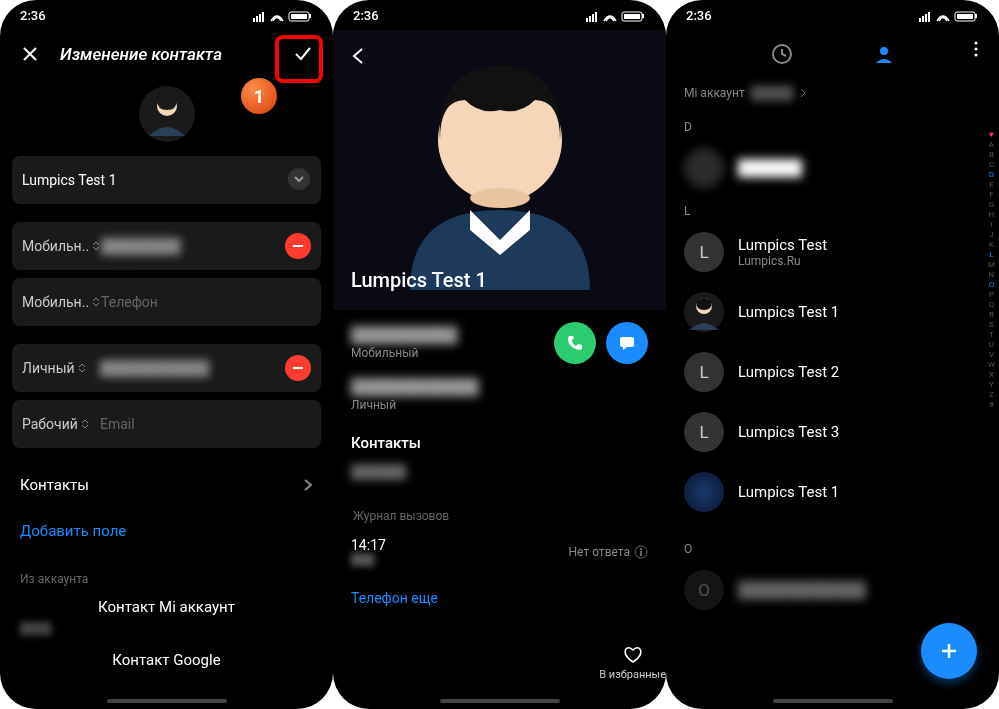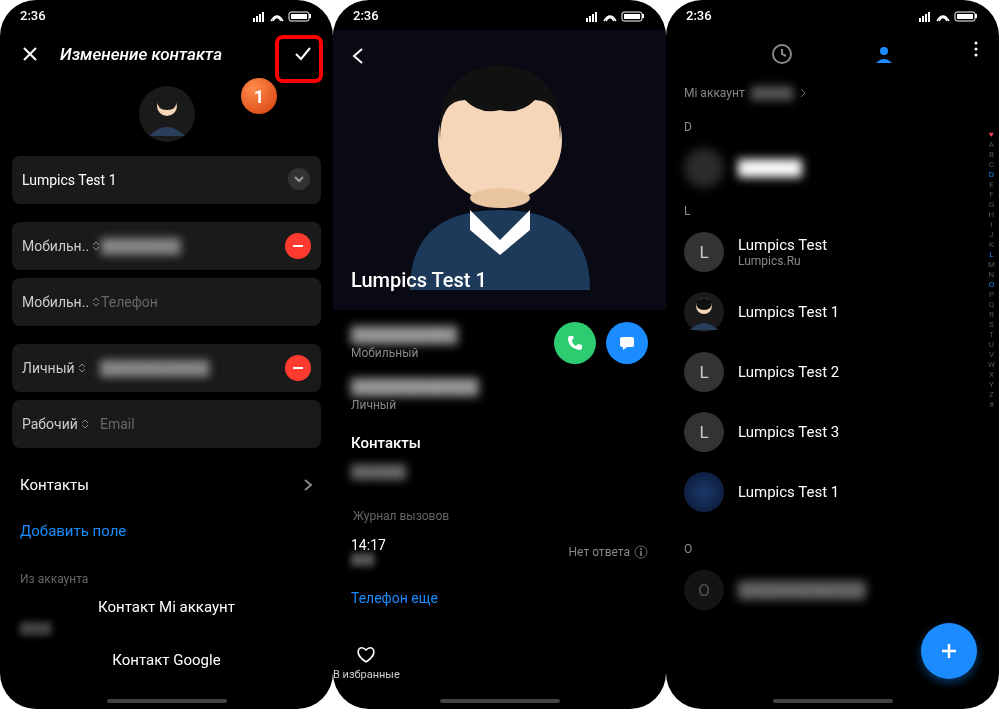--- a/index.html
+++ b/index.html
@@ -34,21 +34,21 @@
   .detail-row{padding:12px 18px;display:flex;align-items:center;justify-content:center;}
   .detail-row .txt{flex:1;}
   .detail-row .num{font-size:15px;color:#999;filter:blur(5px);}
   .detail-row .sub{font-size:12px;color:#888;margin-top:2px;}
   .circ-btn{width:42px;height:42px;border-radius:50%;display:flex;align-items:center;justify-content:center;margin-left:10px;}
   .cb-green{background:#2ecc71;}
   .cb-blue{background:#1a8cff;}
   .sec-title{padding:20px 18px 8px;font-size:15px;font-weight:500;}
   .calllog{padding:8px 18px;display:flex;justify-content:space-between;font-size:14px;}
   .show-more{padding:16px 18px;color:#1a8cff;font-size:14px;}
-  .bottom-bar{margin-top:auto;display:flex;justify-content:flex-start;padding:8px 0 18px;}
+  .bottom-bar{margin-top:auto;display:flex;justify-content:flex-end;padding:8px 0 18px;}
   .bb-item{display:flex;flex-direction:column;align-items:center;font-size:11px;gap:3px;color:#ccc;}
   
   .tabs{display:flex;justify-content:center;gap:80px;height:52px;align-items:center;}
   .kebab{position:absolute;right:14px;top:40px;}
   .mi-acc{padding:4px 18px 14px;font-size:12px;color:#888;display:flex;align-items:center;gap:6px;}
   .letter-hdr{padding:6px 18px 4px;font-size:12px;color:#888;}
   .contact-row{display:flex;align-items:center;padding:10px 18px;gap:14px;}
   .ava-c{width:40px;height:40px;border-radius:50%;background:#333;display:flex;align-items:center;justify-content:center;font-size:17px;color:#ccc;}
   .ava-c.blur{filter:blur(5px);background:#2a2a2a;}
   .ava-c.img{background:radial-gradient(circle,#1a3a6a,#0a1430);}

